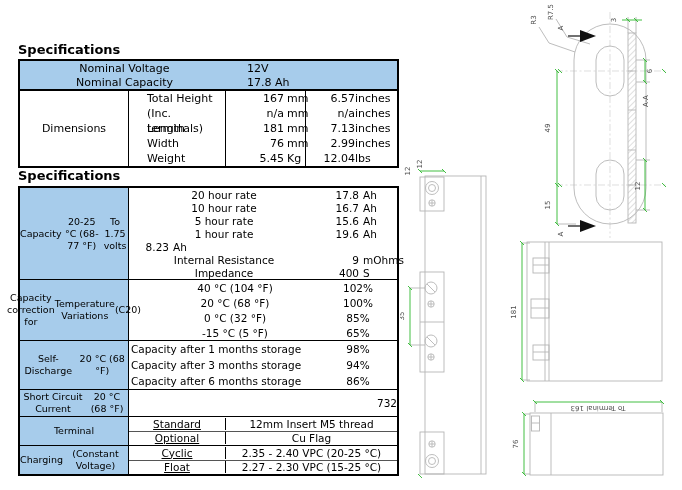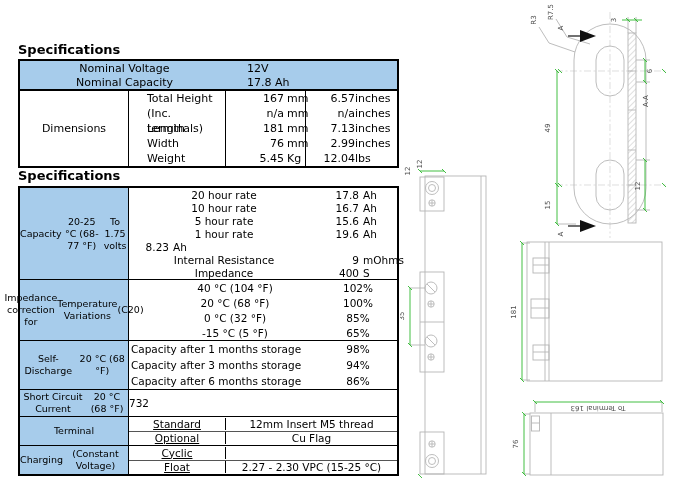--- a/index.html
+++ b/index.html
@@ -38,21 +38,21 @@
   .ccontent { flex:1; display:flex; flex-direction:column; }
   .crow { display:flex; align-items:center; line-height:12px; }
   .crow-rate { height:13px; }
   .crow-rate .rname { flex:1; text-align:center; }
   .crow-rate .rval { width:40px; text-align:right; }
   .crow-rate .runit { width:36px; padding-left:4px; margin-right:2px; box-sizing:border-box; }
   .crow-pct { height:15px; }
   .crow-sd { height:16px;gap:38px; }
   .crow-pct .rname, .crow-sd .rname { flex:1; text-align:center; }
   .crow-pct .rval, .crow-sd .rval { width:56px; text-align:center; padding-right:22px; box-sizing:border-box; }
-  .crow-sc { height:26px; justify-content:flex-start; }
+  .crow-sc { height:26px; justify-content:flex-end; }
   .crow-tc { height:14px; }
   .crow-tc + .crow-tc { border-top:1px solid #555; }
   .rtype { width:97px; text-align:center; border-right:1px solid #000; box-sizing:border-box;text-decoration:underline; }
   .rvalue { flex:1; text-align:center; }
 
   
   .drawings { position:absolute; left:400px; top:0; width:282px; height:490px; }
   .dl { stroke:#b5b5b5; stroke-width:0.9; fill:none; }
   .dlh { stroke:#b5b5b5; stroke-width:0.9; fill:url(#hatch); }
   .cl { stroke:#d0d0d0; stroke-width:0.7; fill:none; stroke-dasharray:7 2.5 2 2.5; }
@@ -176,21 +176,21 @@
         <div class="crow crow-rate">
           <span class="rname">Impedance</span>
           <span class="rval">400</span>
           <span class="runit">S</span>
         </div>
       </div>
     </div>
 
     <div class="csec" style="height:60px">
       <div class="clabel">
-        <span>Impedance correction for</span>
+        <span>Capacity correction for</span>
         <span>Temperature Variations</span>
         <span>(C20)</span>
       </div>
       <div class="ccontent">
         <div class="crow crow-pct">
           <span class="rname">40 °C (104 °F)</span>
           <span class="rval">102%</span>
         </div>
         <div class="crow crow-pct">
           <span class="rname">20 °C (68 °F)</span>
@@ -257,20 +257,21 @@
     </div>
 
     <div class="csec" style="height:28px">
       <div class="clabel">
         <span>Charging</span>
         <span>(Constant Voltage)</span>
       </div>
       <div class="ccontent">
         <div class="crow crow-tc">
           <span class="rtype">Cyclic</span>
+          <span class="rvalue">2.35 - 2.40 VPC  (20-25 °C)</span>
         </div>
         <div class="crow crow-tc">
           <span class="rtype">Float</span>
           <span class="rvalue">2.27 - 2.30 VPC (15-25 °C)</span>
         </div>
       </div>
     </div>
   </div>
 
   <div class="drawings">

